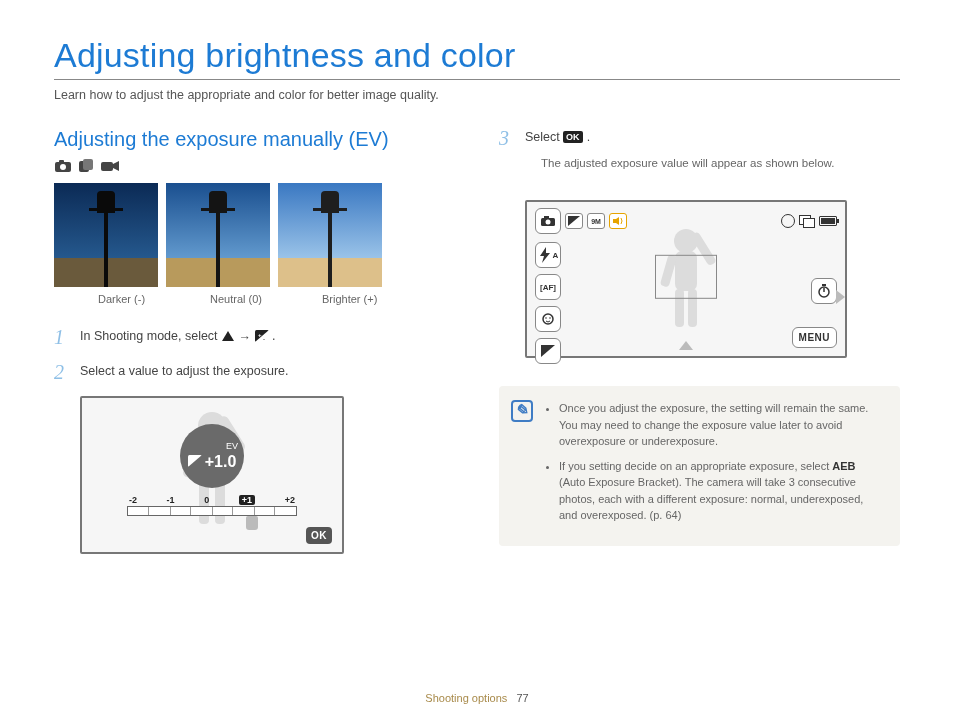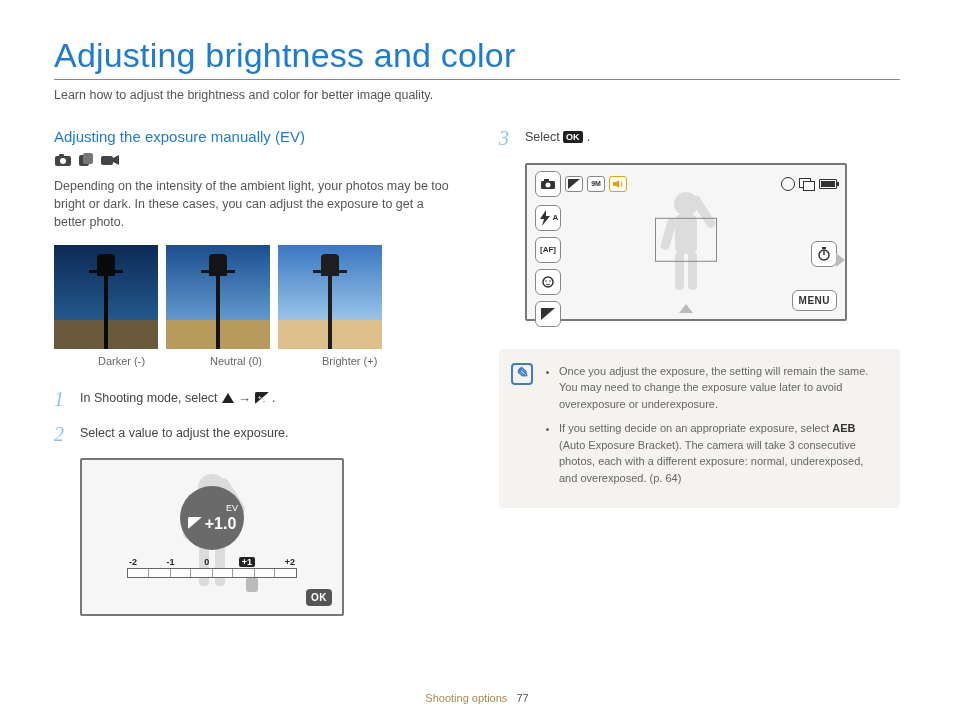--- a/index.html
+++ b/index.html
@@ -2,21 +2,21 @@
 <html><head>
 <meta charset="utf-8">
 <style>
   * { box-sizing: border-box; margin: 0; padding: 0; }
   body { font-family: Arial, Helvetica, sans-serif; background: #fff; width: 954px; height: 720px; position: relative; padding: 36px 54px 0 54px; color: #444; }
   .page-title { font-family: "Arial Narrow", Arial, sans-serif; font-size: 34px; font-weight: 400; color: #1d7bd4; letter-spacing: 0.2px; margin-bottom: 4px; font-stretch: condensed; }
   hr.title-rule { border: none; border-top: 1px solid #888; margin-bottom: 8px; }
   .intro { font-size: 12.5px; color: #555; margin-bottom: 26px; }
   .columns { display: flex; gap: 44px; }
   .col { flex: 1 1 0; }
-  .section-title { font-family: Arial, sans-serif; font-size: 15px; font-weight: 400; color: #1d7bd4; margin-bottom: 8px; }
+  .section-title { font-family: Arial, sans-serif; font-size: 20px; font-weight: 400; color: #1d7bd4; margin-bottom: 8px; }
   .mode-icons { display: flex; gap: 6px; margin-bottom: 10px; }
   .mode-icons svg { display: block; }
   .para { font-size: 12.5px; color: #555; line-height: 1.45; margin-bottom: 14px; }
   .thumbs { display: flex; gap: 8px; margin-bottom: 6px; }
   .thumb { width: 104px; height: 104px; position: relative; overflow: hidden; }
   .thumb .sky { position: absolute; inset: 0; }
   .thumb .ground { position: absolute; left: 0; right: 0; bottom: 0; height: 28%; }
   .thumb .pole { position: absolute; left: 50%; bottom: 0; width: 4px; height: 78%; transform: translateX(-50%); }
   .thumb .lamp { position: absolute; left: 50%; top: 8%; width: 18px; height: 22px; transform: translateX(-50%); border-radius: 4px 4px 0 0; }
   .thumb .cross { position: absolute; left: 50%; top: 24%; width: 34px; height: 3px; transform: translateX(-50%); }
@@ -80,21 +80,21 @@
   .cards:before, .cards:after { content: ""; position: absolute; border: 1.5px solid #333; width: 10px; height: 8px; background: #fff; }
   .cards:before { left: 0; top: 0; }
   .cards:after { left: 4px; top: 3px; }
   .smile { width: 14px; height: 14px; border: 1.5px solid #333; border-radius: 50%; position: relative; }
 </style>
 </head>
 <body>
 
 <h1 class="page-title">Adjusting brightness and color</h1>
 <hr class="title-rule">
-<p class="intro">Learn how to adjust the brightness and color for better image quality.</p>
+<p class="intro">Learn how to adjust the appropriate and color for better image quality.</p>
 
 <div class="columns">
 
   <div class="col">
     <h2 class="section-title">Adjusting the exposure manually (EV)</h2>
 
     <div class="mode-icons">
       <span>
         <svg width="18" height="14" viewBox="0 0 18 14">
             <rect x="1" y="3" width="16" height="10" rx="2" fill="#444"></rect>
@@ -109,21 +109,20 @@
           </svg>
       </span>
       <span>
         <svg width="20" height="14" viewBox="0 0 20 14">
             <rect x="1" y="3" width="12" height="9" rx="2" fill="#444"></rect>
             <path d="M13 5 L19 2 L19 12 L13 9 Z" fill="#444"></path>
           </svg>
       </span>
     </div>
 
-    <p class="para">Depending on the intensity of the ambient light, your photos may be too bright or dark. In these cases, you can adjust the exposure to get a better photo.</p>
 
     <div class="thumbs">
       <div class="thumb dark">
           <div class="sky"></div>
           <div class="ground"></div>
           <div class="pole"></div>
           <div class="cross"></div>
           <div class="lamp"></div>
         </div>
       <div class="thumb neutral">
@@ -231,20 +230,23 @@
         <span class="stepnum">3</span>
         <span class="steptext">
           <span>Select </span>
           <span class="inline-icon">
             <svg width="20" height="12" viewBox="0 0 20 12">
                 <rect x="0" y="0" width="20" height="12" rx="2" fill="#222"></rect>
                 <text x="3" y="9" font-size="9" font-weight="700" fill="#fff">OK</text>
               </svg>
           </span>
           <span>.</span>
+          <ul class="sub">
+              <li>The adjusted exposure value will appear as shown below.</li>
+            </ul>
         </span>
       </li>
     </ol>
 
     <div class="lcd2">
       <div class="topbar">
         <div class="top-left">
           <span class="sqbtn">
             <svg width="16" height="12" viewBox="0 0 16 12">
                 <rect x="1" y="3" width="14" height="8" rx="1.5" fill="#333"></rect>

